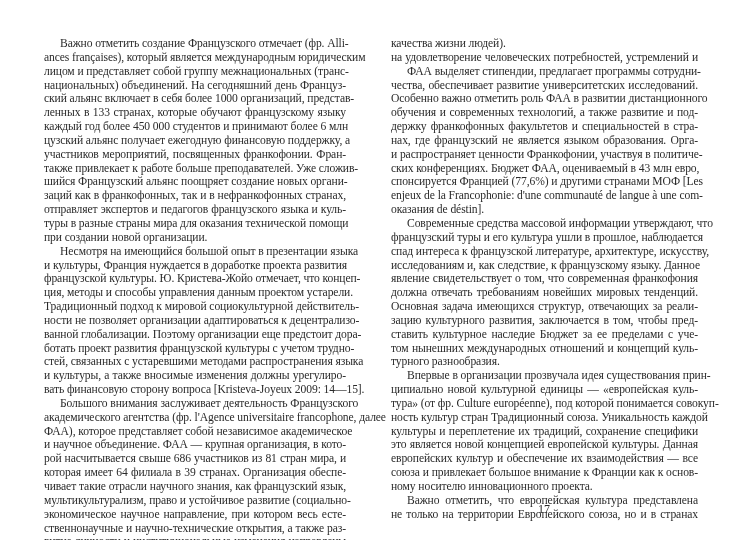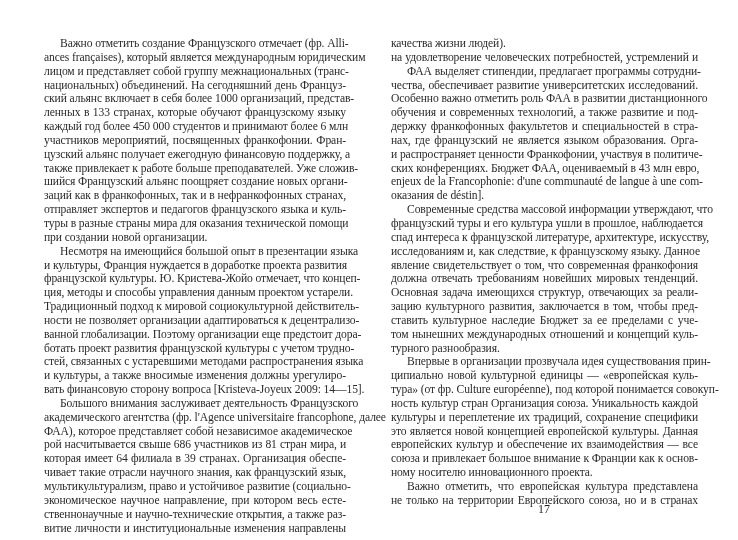--- a/index.html
+++ b/index.html
@@ -20,42 +20,43 @@
 <body>
 
 <div class="page left">
   <span class="line indent">Важно отметить создание Французского отмечает (фр. Alli-</span>
   <span class="line">ances françaises), который является международным юридическим</span>
   <span class="line">лицом и представляет собой группу межнациональных (транс-</span>
   <span class="line">национальных) объединений. На сегодняшний день Француз-</span>
   <span class="line">ский альянс включает в себя более 1000 организаций, представ-</span>
   <span class="line">ленных в 133 странах, которые обучают французскому языку</span>
   <span class="line">каждый год более 450 000 студентов и принимают более 6 млн</span>
+  <span class="line">цузский альянс получает ежегодную финансовую поддержку, а</span>
   <span class="line">участников мероприятий, посвященных франкофонии. Фран-</span>
-  <span class="line">цузский альянс получает ежегодную финансовую поддержку, а</span>
   <span class="line">также привлекает к работе больше преподавателей. Уже сложив-</span>
   <span class="line">шийся Французский альянс поощряет создание новых органи-</span>
   <span class="line">заций как в франкофонных, так и в нефранкофонных странах,</span>
   <span class="line">отправляет экспертов и педагогов французского языка и куль-</span>
   <span class="line">туры в разные страны мира для оказания технической помощи</span>
   <span class="line last">при создании новой организации.</span>
   <span class="line indent">Несмотря на имеющийся большой опыт в презентации языка</span>
   <span class="line">и культуры, Франция нуждается в доработке проекта развития</span>
   <span class="line">французской культуры. Ю. Кристева-Жойо отмечает, что концеп-</span>
   <span class="line">ция, методы и способы управления данным проектом устарели.</span>
   <span class="line">Традиционный подход к мировой социокультурной действитель-</span>
   <span class="line">ности не позволяет организации адаптироваться к децентрализо-</span>
   <span class="line">ванной глобализации. Поэтому организации еще предстоит дора-</span>
   <span class="line">ботать проект развития французской культуры с учетом трудно-</span>
   <span class="line">стей, связанных с устаревшими методами распространения языка</span>
   <span class="line">и культуры, а также вносимые изменения должны урегулиро-</span>
   <span class="line">вать финансовую сторону вопроса [Kristeva-Joyeux 2009: 14—15].</span>
   <span class="line indent">Большого внимания заслуживает деятельность Французского</span>
   <span class="line">академического агентства (фр. l'Agence universitaire francophone, далее</span>
   <span class="line">ФАА), которое представляет собой независимое академическое</span>
+  <span class="line">и научное объединение. ФАА — крупная организация, в кото-</span>
   <span class="line">рой насчитывается свыше 686 участников из 81 стран мира, и</span>
   <span class="line">которая имеет 64 филиала в 39 странах. Организация обеспе-</span>
   <span class="line">чивает такие отрасли научного знания, как французский язык,</span>
   <span class="line">мультикультурализм, право и устойчивое развитие (социально-</span>
   <span class="line">экономическое научное направление, при котором весь есте-</span>
   <span class="line">ственнонаучные и научно-технические открытия, а также раз-</span>
   <span class="line">витие личности и институциональные изменения направлены</span>
 </div>
 <div class="pnum left">16</div>
 
@@ -63,37 +64,38 @@
   <span class="line last">качества жизни людей).</span>
   <span class="line">на удовлетворение человеческих потребностей, устремлений и</span>
   <span class="line indent">ФАА выделяет стипендии, предлагает программы сотрудни-</span>
   <span class="line">чества, обеспечивает развитие университетских исследований.</span>
   <span class="line">Особенно важно отметить роль ФАА в развитии дистанционного</span>
   <span class="line">обучения и современных технологий, а также развитие и под-</span>
   <span class="line">держку франкофонных факультетов и специальностей в стра-</span>
   <span class="line">нах, где французский не является языком образования. Орга-</span>
   <span class="line">и распространяет ценности Франкофонии, участвуя в политиче-</span>
   <span class="line">ских конференциях. Бюджет ФАА, оцениваемый в 43 млн евро,</span>
+  <span class="line">спонсируется Францией (77,6%) и другими странами МОФ [Les</span>
   <span class="line">enjeux de la Francophonie: d'une communauté de langue à une com-</span>
   <span class="line last">оказания de déstin].</span>
   <span class="line indent">Современные средства массовой информации утверждают, что</span>
   <span class="line">французский туры и его культура ушли в прошлое, наблюдается</span>
   <span class="line">спад интереса к французской литературе, архитектуре, искусству,</span>
   <span class="line">исследованиям и, как следствие, к французскому языку. Данное</span>
   <span class="line">явление свидетельствует о том, что современная франкофония</span>
   <span class="line">должна отвечать требованиям новейших мировых тенденций.</span>
   <span class="line">Основная задача имеющихся структур, отвечающих за реали-</span>
   <span class="line">зацию культурного развития, заключается в том, чтобы пред-</span>
   <span class="line">ставить культурное наследие Бюджет за ее пределами с уче-</span>
   <span class="line">том нынешних международных отношений и концепций куль-</span>
   <span class="line last">турного разнообразия.</span>
   <span class="line indent">Впервые в организации прозвучала идея существования прин-</span>
   <span class="line">ципиально новой культурной единицы — «европейская куль-</span>
   <span class="line">тура» (от фр. Culture européenne), под которой понимается совокуп-</span>
-  <span class="line">ность культур стран Организация союза. Уникальность каждой</span>
+  <span class="line">ность культур стран Традиционный союза. Уникальность каждой</span>
   <span class="line">культуры и переплетение их традиций, сохранение специфики</span>
   <span class="line">это является новой концепцией европейской культуры. Данная</span>
   <span class="line">европейских культур и обеспечение их взаимодействия — все</span>
   <span class="line">союза и привлекает большое внимание к Франции как к основ-</span>
   <span class="line last">ному носителю инновационного проекта.</span>
   <span class="line indent">Важно отметить, что европейская культура представлена</span>
   <span class="line">не только на территории Европейского союза, но и в странах</span>
 </div>
 <div class="pnum right">17</div>
 

